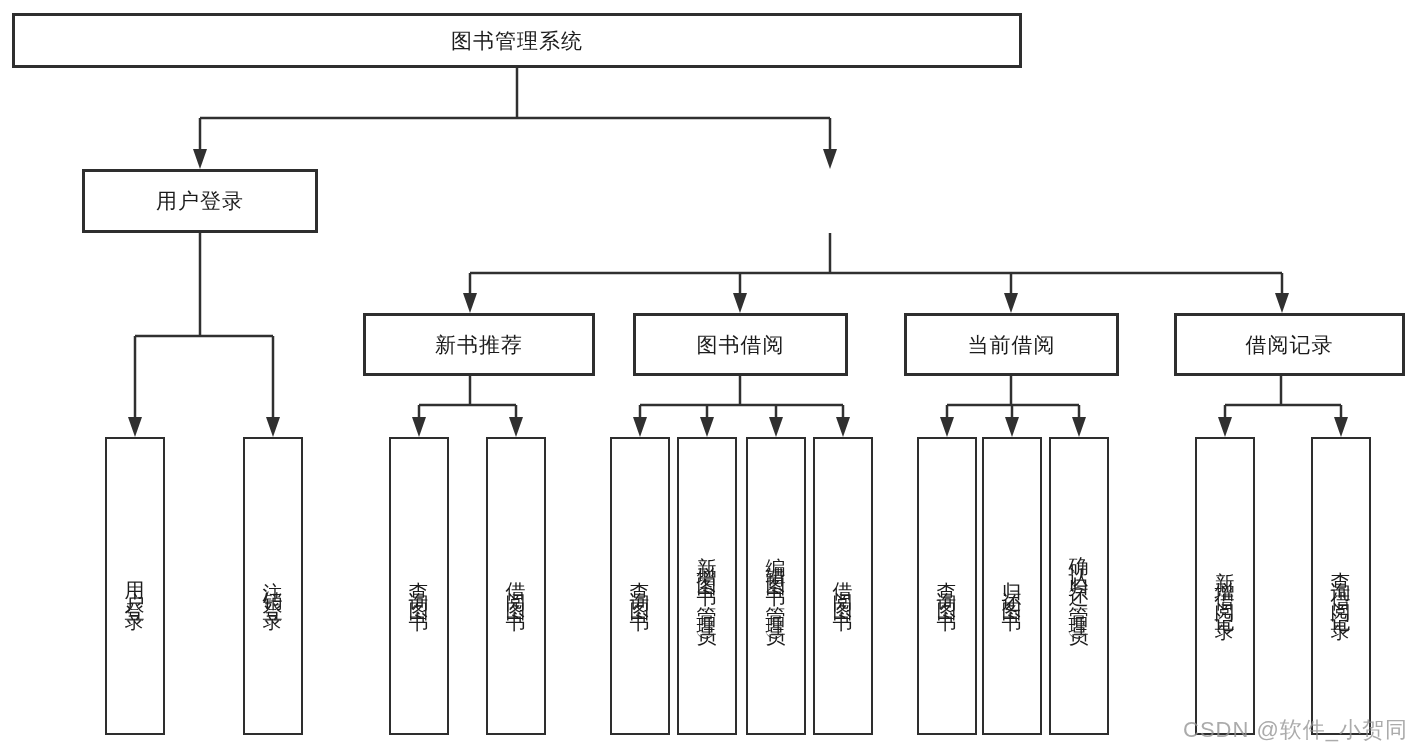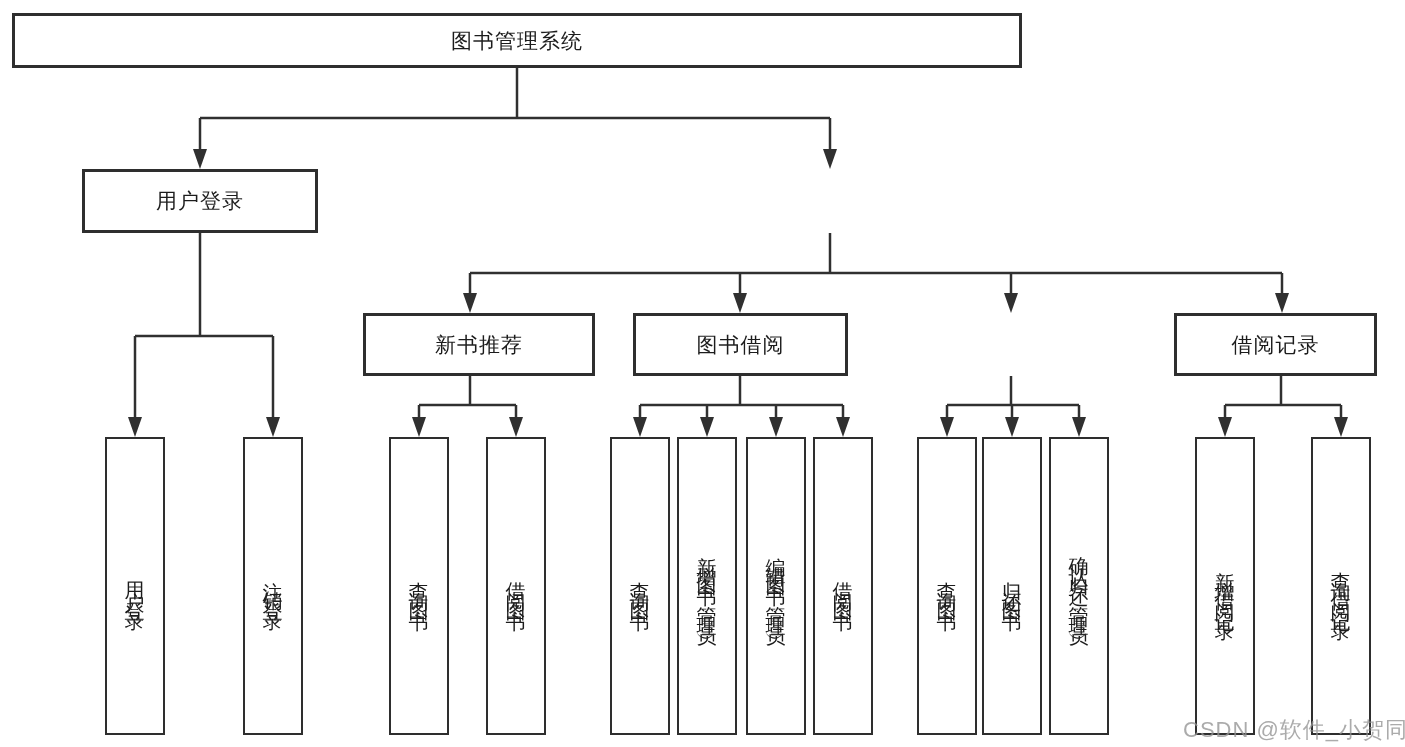--- a/index.html
+++ b/index.html
@@ -149,21 +149,24 @@
   <div class="hbox" style="left:82px; top:169px; width:236px; height:64px;">
     <span>用户登录</span>
   </div>
 
   <div class="hbox" style="left:363px; top:313px; width:232px; height:63px;">
     <span>新书推荐</span>
   </div>
   <div class="hbox" style="left:633px; top:313px; width:215px; height:63px;">
     <span>图书借阅</span>
   </div>
-  <div class="hbox" style="left:1174px; top:313px; width:203px; height:63px;">
+  <div class="hbox" style="left:904px; top:313px; width:215px; height:63px;">
+    <span>当前借阅</span>
+  </div>
+  <div class="hbox" style="left:1174px; top:313px; width:231px; height:63px;">
     <span>借阅记录</span>
   </div>
 
   <div class="vbox" style="left:105px;">
     <span>用户登录</span>
   </div>
   <div class="vbox" style="left:243px;">
     <span>注销登录</span>
   </div>
 

